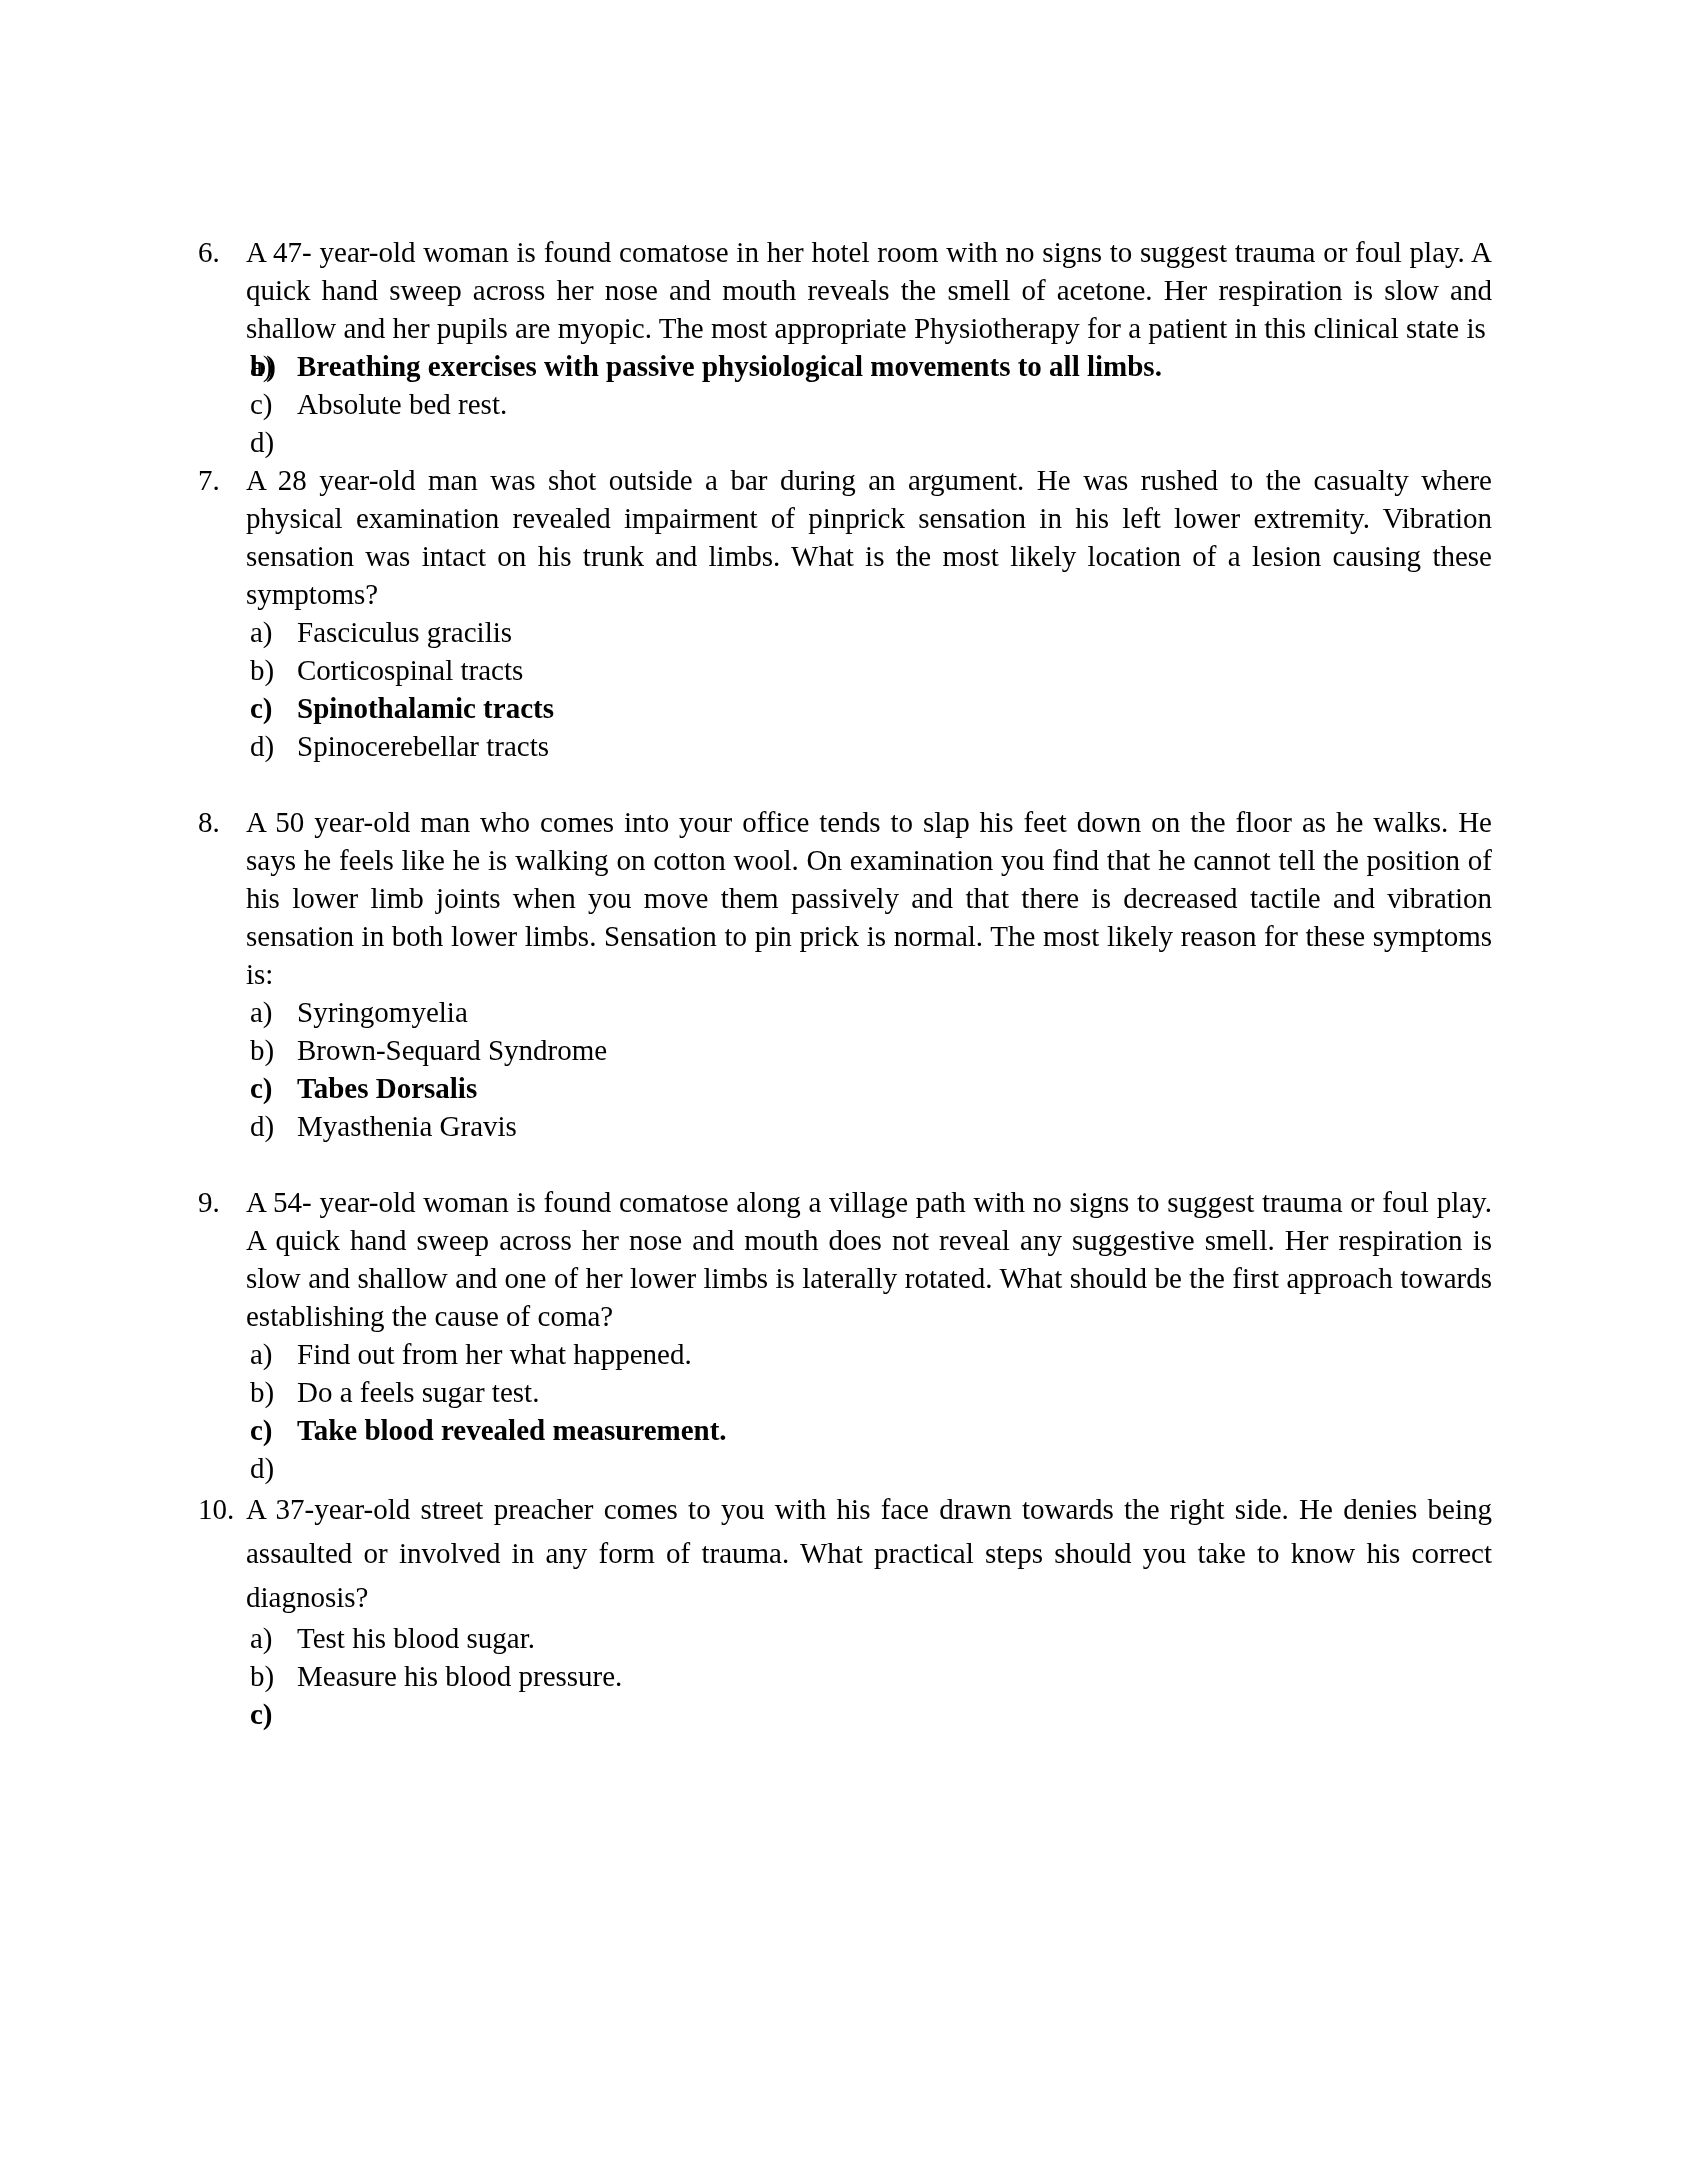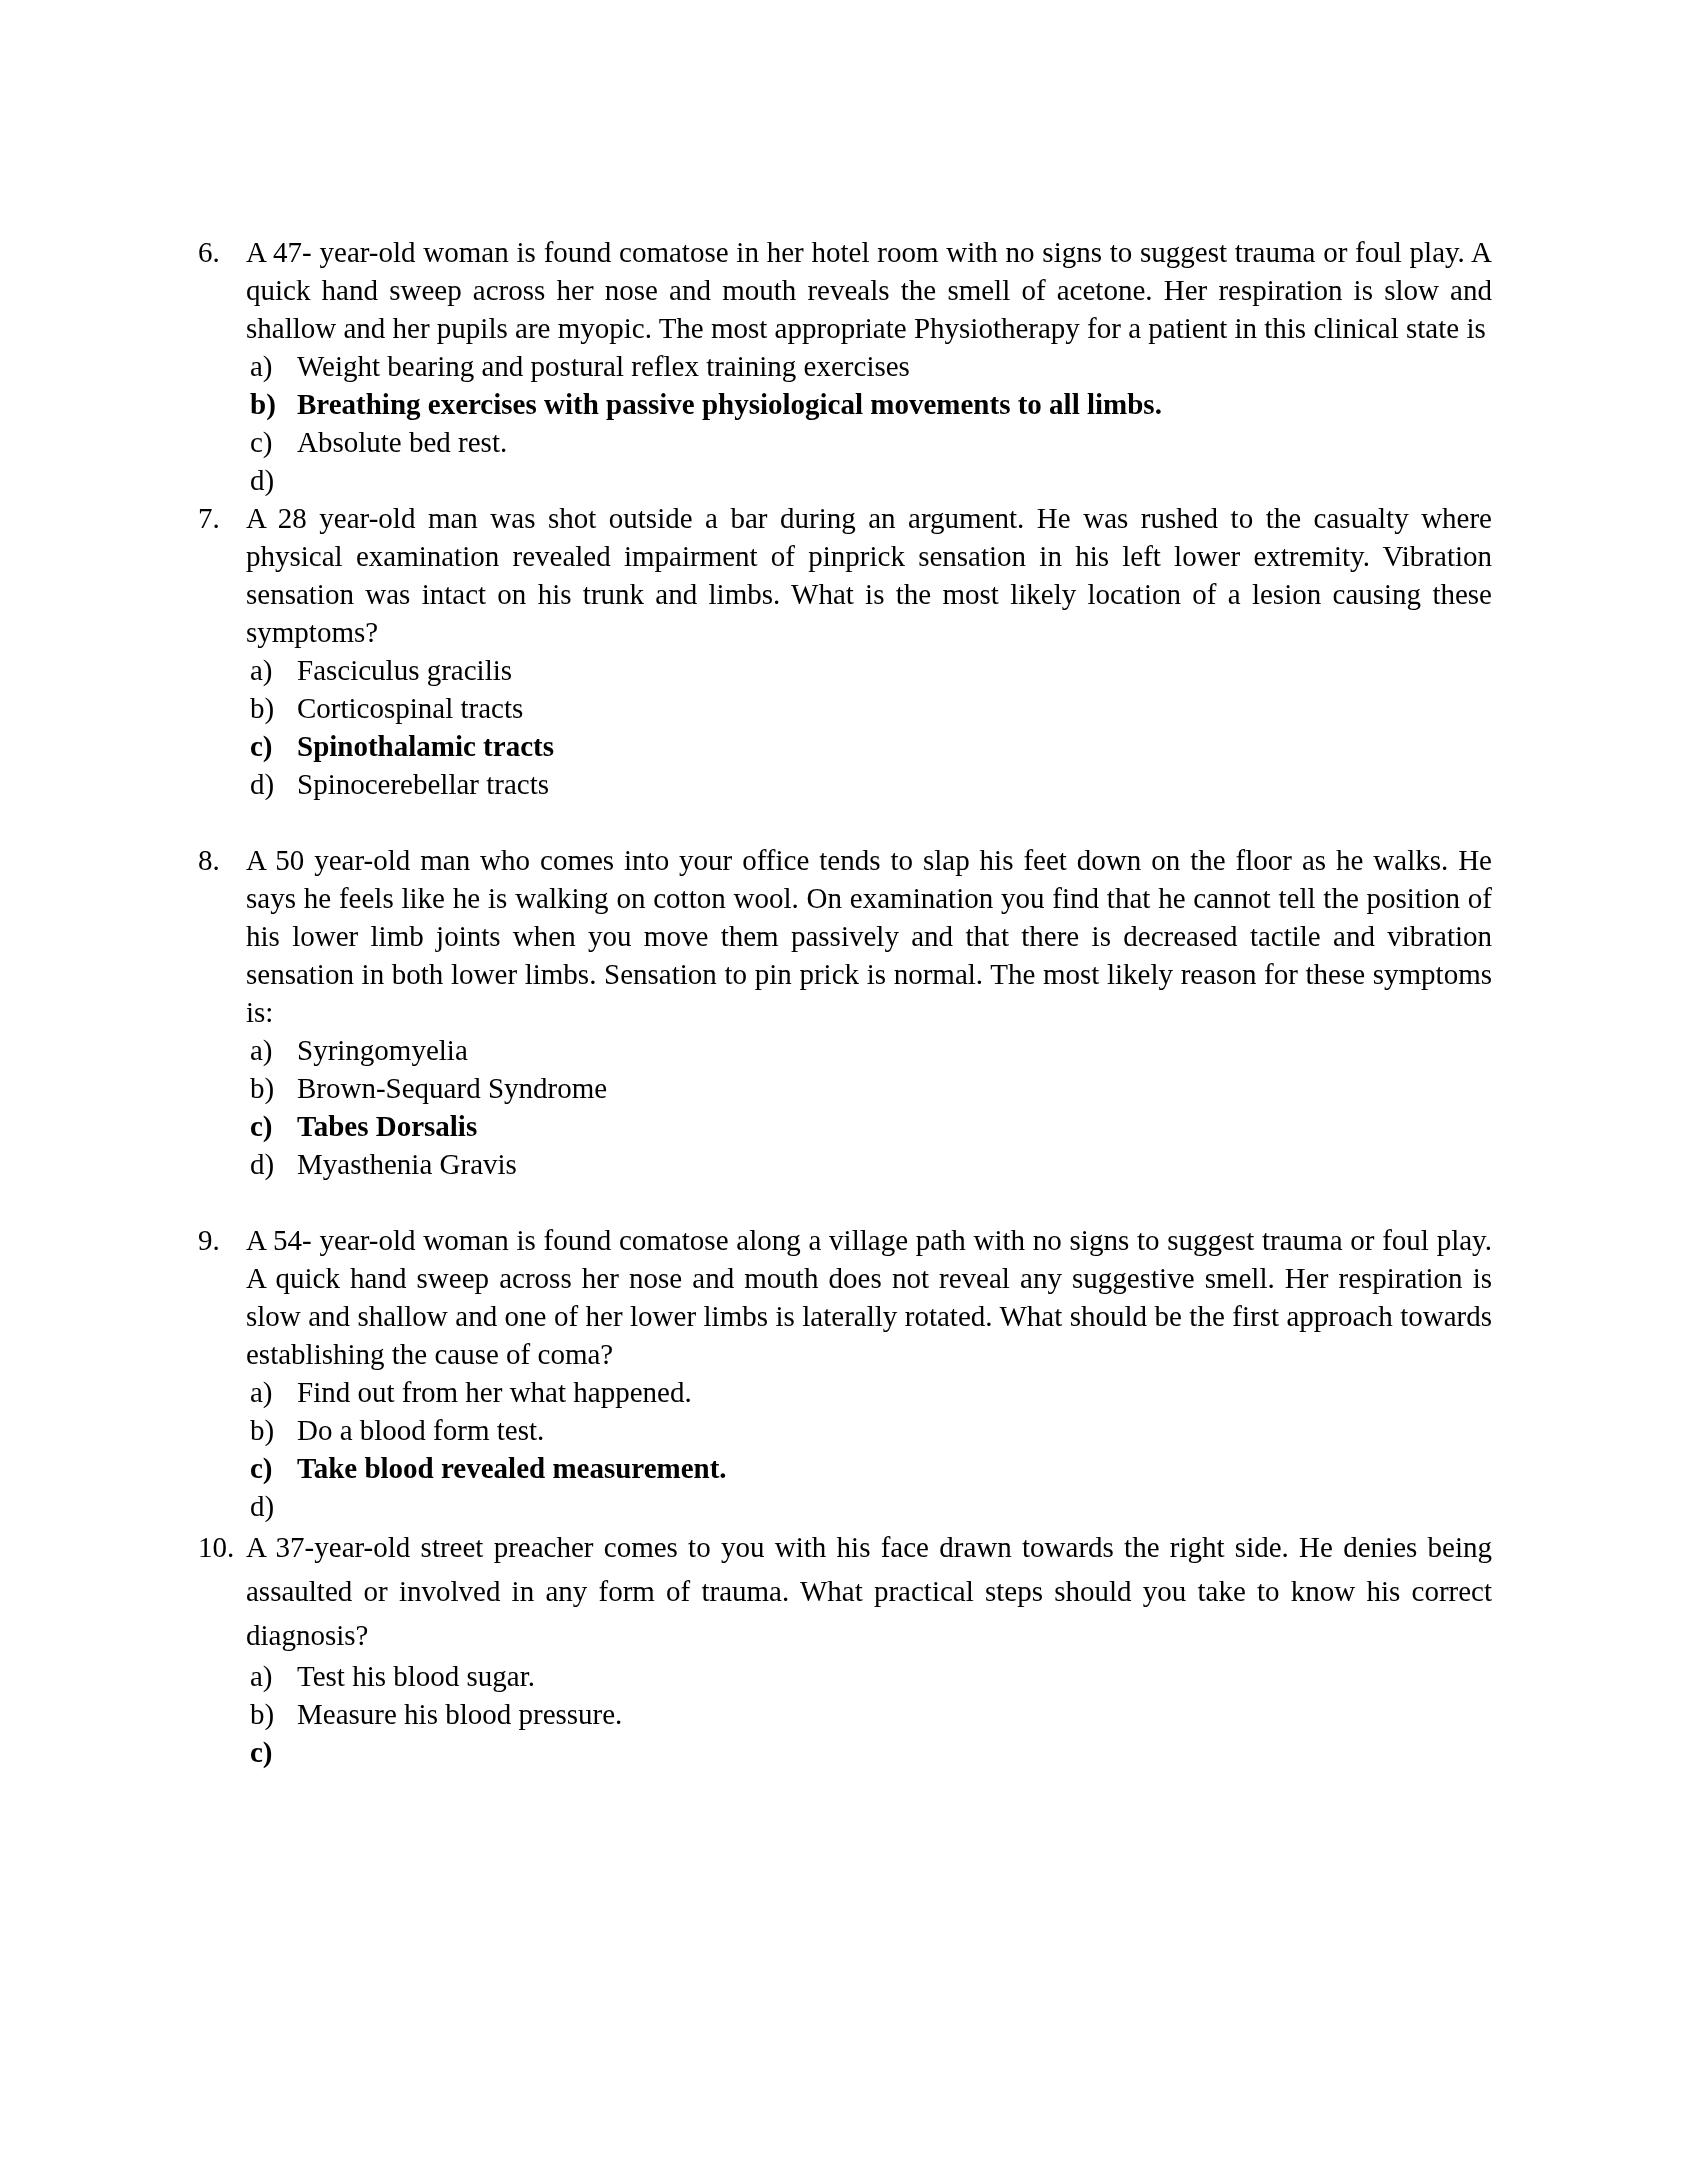--- a/index.html
+++ b/index.html
@@ -60,21 +60,21 @@
 </style>
 </head>
 <body>
 
 <div class="page">
   <main class="content">
       <div class="question">
         <span class="qnum">6.</span>
         <p class="qtext">A 47- year-old woman is found comatose in her hotel room with no signs to suggest trauma or foul play. A quick hand sweep across her nose and mouth reveals the smell of acetone. Her respiration is slow and shallow and her pupils are myopic. The most appropriate Physiotherapy for a patient in this clinical state is</p>
         <div class="options">
-          <div class="option"><span class="olabel">a)</span><span class="otext">Weight bearing and postural reflex training exercises</span></div>
+          <div class="option"><span class="olabel">a)</span></div>
           <div class="option correct"><span class="olabel">b)</span><span class="otext">Breathing exercises with passive physiological movements to all limbs.</span></div>
           <div class="option"><span class="olabel">c)</span><span class="otext">Absolute bed rest.</span></div>
           <div class="option"><span class="olabel">d)</span></div>
         </div>
       </div>
       <div class="question">
         <span class="qnum">7.</span>
         <p class="qtext">A 28 year-old man was shot outside a bar during an argument. He was rushed to the casualty where physical examination revealed impairment of pinprick sensation in his left lower extremity. Vibration sensation was intact on his trunk and limbs. What is the most likely location of a lesion causing these symptoms?</p>
         <div class="options">
           <div class="option"><span class="olabel">a)</span><span class="otext">Fasciculus gracilis</span></div>
@@ -91,21 +91,21 @@
           <div class="option"><span class="olabel">b)</span><span class="otext">Brown-Sequard Syndrome</span></div>
           <div class="option correct"><span class="olabel">c)</span><span class="otext">Tabes Dorsalis</span></div>
           <div class="option"><span class="olabel">d)</span><span class="otext">Myasthenia Gravis</span></div>
         </div>
       </div>
       <div class="question">
         <span class="qnum">9.</span>
         <p class="qtext">A 54- year-old woman is found comatose along a village path with no signs to suggest trauma or foul play. A quick hand sweep across her nose and mouth does not reveal any suggestive smell. Her respiration is slow and shallow and one of her lower limbs is laterally rotated. What should be the first approach towards establishing the cause of coma?</p>
         <div class="options">
           <div class="option"><span class="olabel">a)</span><span class="otext">Find out from her what happened.</span></div>
-          <div class="option"><span class="olabel">b)</span><span class="otext">Do a blood form test.</span></div>
+          <div class="option"><span class="olabel">b)</span><span class="otext">Do a feels sugar test.</span></div>
           <div class="option correct"><span class="olabel">c)</span><span class="otext">Take blood revealed measurement.</span></div>
           <div class="option"><span class="olabel">d)</span></div>
         </div>
       </div>
       <div class="question wide extra-gap">
         <span class="qnum">10.</span>
         <p class="qtext">A 37-year-old street preacher comes to you with his face drawn towards the right side. He denies being assaulted or involved in any form of trauma. What practical steps should you take to know his correct diagnosis?</p>
         <div class="options">
           <div class="option"><span class="olabel">a)</span><span class="otext">Test his blood sugar.</span></div>
           <div class="option"><span class="olabel">b)</span><span class="otext">Measure his blood pressure.</span></div>

